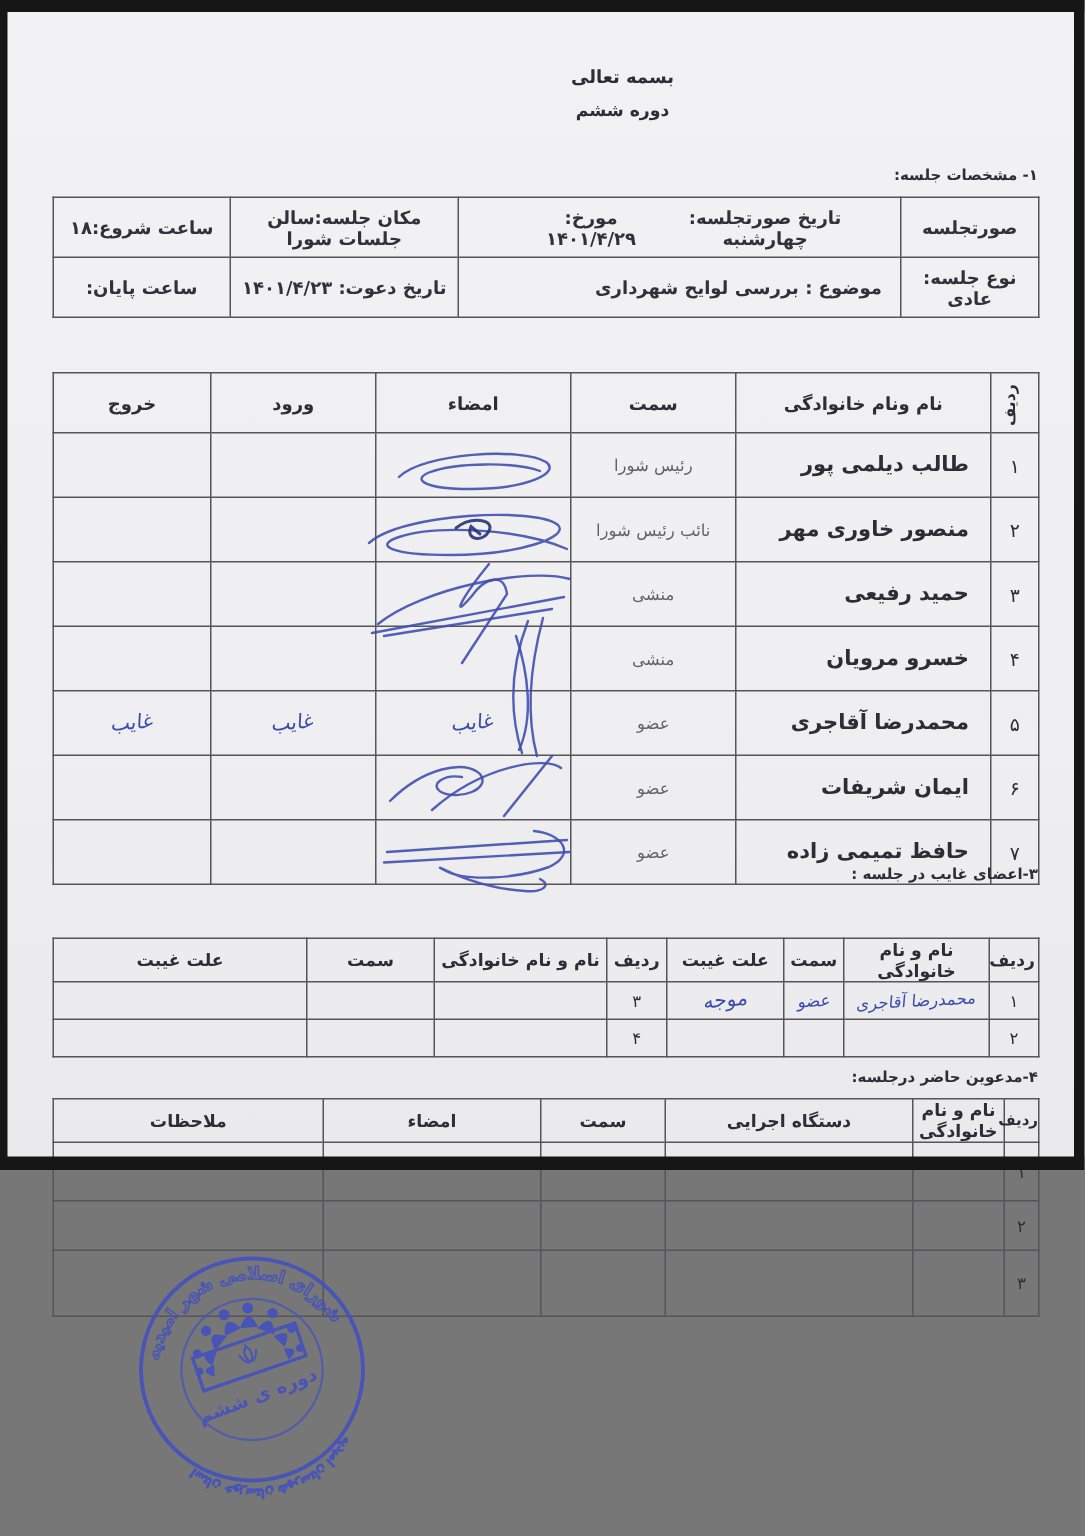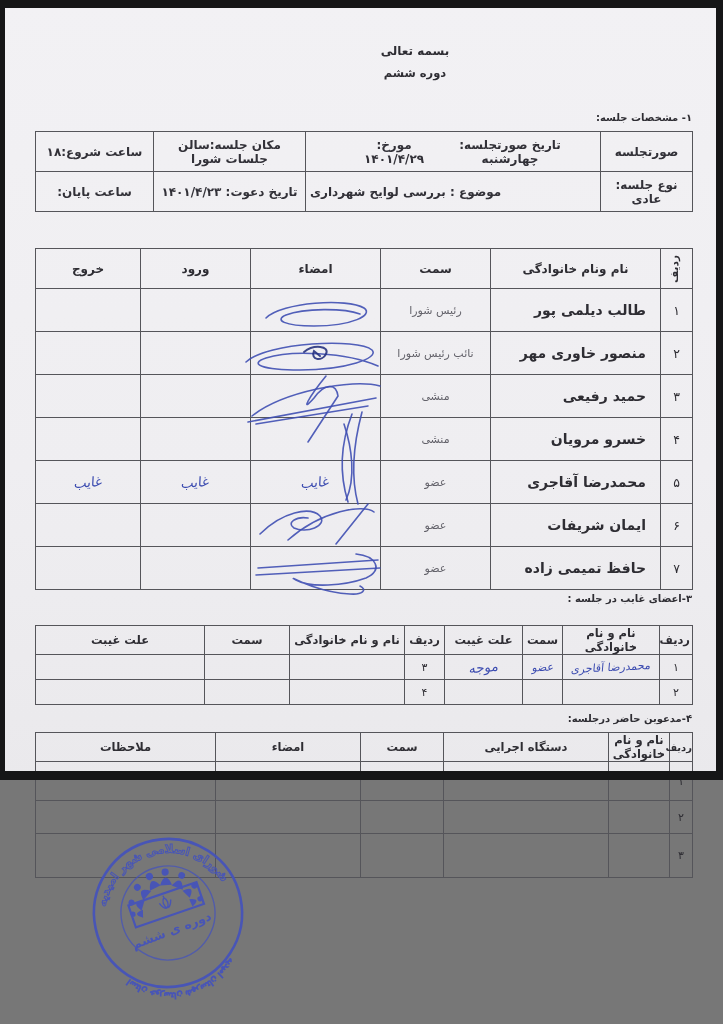--- a/index.html
+++ b/index.html
@@ -16,21 +16,21 @@
   .edge.right{top:0;bottom:0;right:0;width:7px;}
 
   .hdr{position:absolute;top:44px;left:255px;width:320px;text-align:center;}
   .hdr .l1{font-size:12px;font-weight:600;}
   .hdr .l2{font-size:13px;font-weight:700;margin-top:8px;}
   .hdr .l3{font-size:11.5px;font-weight:700;margin-top:8px;}
 
   .sec-title{position:absolute;right:31px;font-size:10px;font-weight:700;white-space:nowrap;}
   #t1-title{top:112px;}
   #t2-title{top:226px;}
-  #t3-title{top:593px;}
+  #t3-title{top:578px;}
   #t4-title{top:713px;}
 
   table{position:absolute;left:35px;width:657px;border-collapse:collapse;table-layout:fixed;direction:rtl;background:transparent;}
   td,th{border:1px solid #55555a;padding:0 4px;text-align:center;vertical-align:middle;background:transparent;font-weight:normal;overflow:visible;}
   table,td,th{box-sizing:border-box;}
 
   #t1{top:131px;}
   #t1 td{font-size:12px;font-weight:600;height:40px;color:#323138;}
   #t1 .split{display:flex;justify-content:space-between;padding:0 14px 0 40px;}
 
@@ -96,21 +96,21 @@
         <div class="split">
           <span>تاریخ صورتجلسه: چهارشنبه</span>
           <span>مورخ: ۱۴۰۱/۴/۲۹</span>
         </div>
       </td>
       <td>مکان جلسه:سالن جلسات شورا</td>
       <td>ساعت شروع:۱۸</td>
     </tr>
     <tr>
       <td>نوع جلسه: عادی</td>
-      <td style="text-align:left;padding-right:12px">موضوع : بررسی لوایح شهرداری</td>
+      <td style="text-align:right;padding-right:12px">موضوع : بررسی لوایح شهرداری</td>
       <td>تاریخ دعوت: ۱۴۰۱/۴/۲۳</td>
       <td>ساعت پایان:</td>
     </tr>
   </tbody>
     </table>
 
 
   <table id="t2">
     <colgroup>
         <col style="width:32px">

